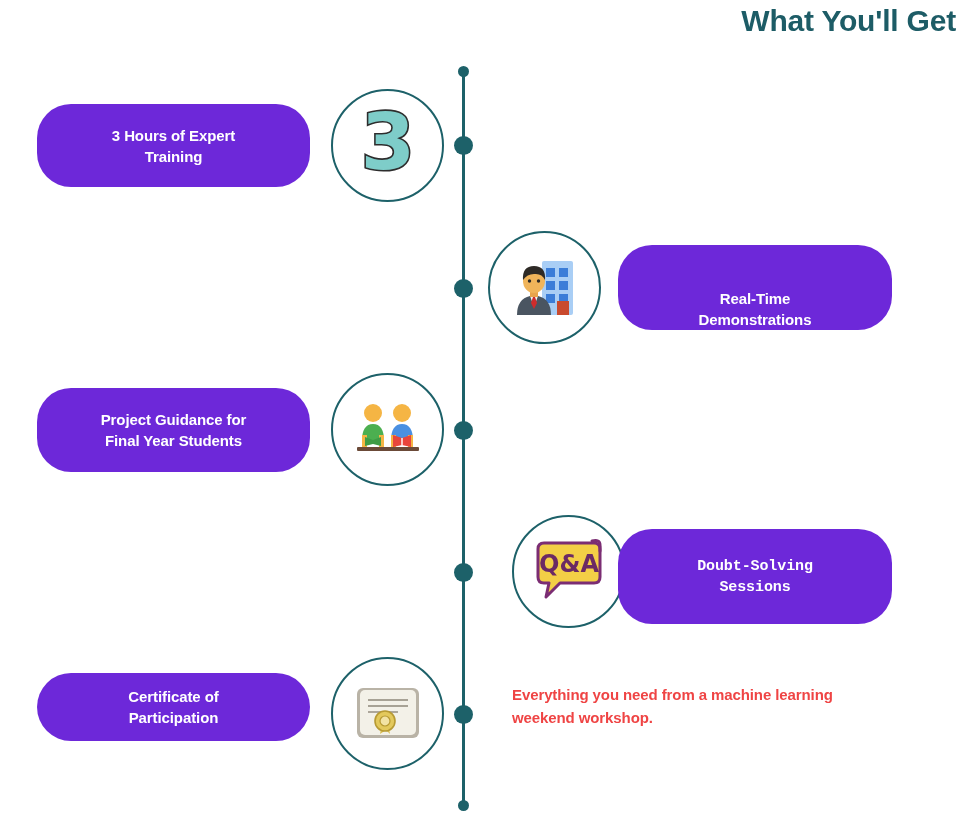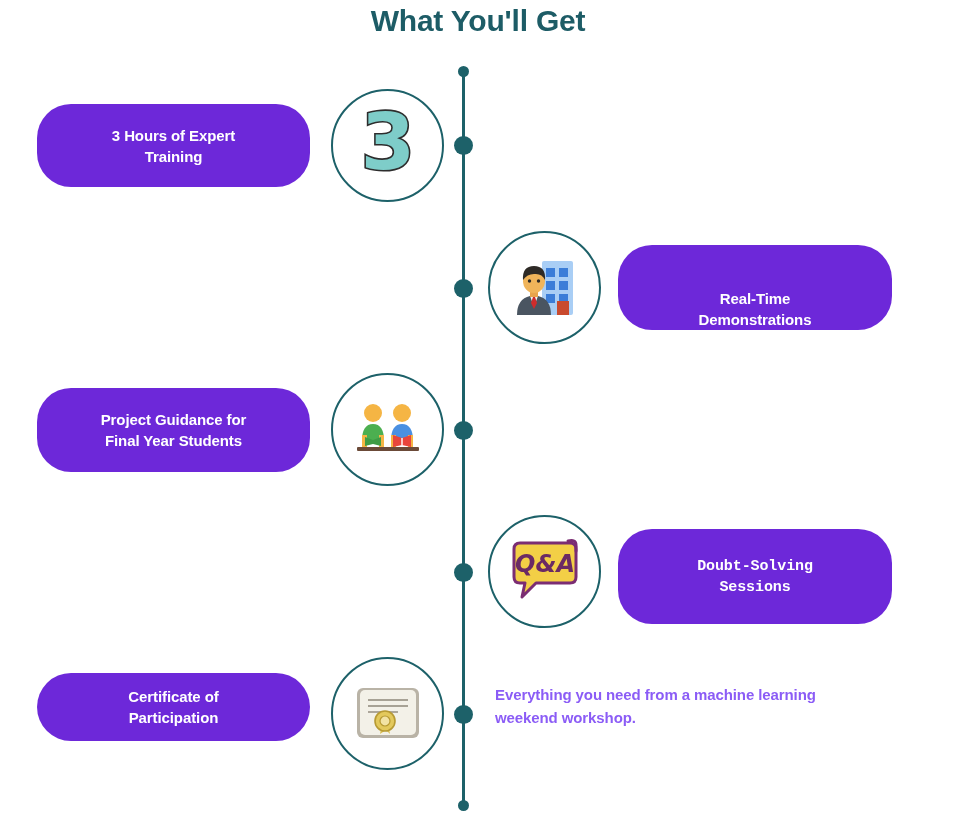--- a/index.html
+++ b/index.html
@@ -14,21 +14,21 @@
     font-family: "Liberation Sans", sans-serif;
     overflow: hidden;
   }
 
   
   .page-title {
     position: absolute;
     top: 2px;
     left: 0;
     width: 956px;
-    text-align: center;
+    text-align: right;
     font-size: 30px;
     font-weight: bold;
     color: #1d5c66;
     letter-spacing: -0.2px;
     line-height: 38px;
   }
 
   
   .timeline-line {
     position: absolute;
@@ -84,24 +84,24 @@
     font-weight: bold;
     line-height: 21px;
     letter-spacing: -0.1px;
     box-sizing: border-box;
     padding: 0 14px;
   }
 
   
   .footer-note {
     position: absolute;
-    left: 495px;
+    left: 512px;
     top: 683px;
     width: 380px;
-    color: #8b5cf6;
+    color: #ef4444;
     font-size: 15px;
     font-weight: bold;
     line-height: 23px;
     letter-spacing: -0.1px;
   }
 </style>
 </head>
 <body>
 
 <div class="page-title">What You'll Get</div>
@@ -188,21 +188,21 @@
     <rect x="40" y="42" width="5" height="12" fill="#f5b544"></rect>
     <rect x="57" y="42" width="5" height="12" fill="#f5b544"></rect>
 
     <path d="M42 42 L51 45 L60 42 L60 54 L51 52 L42 54 Z" fill="#e8453c"></path>
     <line x1="51" y1="45" x2="51" y2="52" stroke="#ffffff" stroke-width="1.4"></line>
 
     <rect x="6" y="54" width="62" height="4" rx="1" fill="#6b4a38"></rect>
   </svg>
 </div>
 
-<div class="icon-circle" style="left:488px; top:515px;font-style:italic;">
+<div class="icon-circle" style="left:512px; top:515px;">
   <svg width="78" height="74" viewBox="0 0 78 74">
     <path d="M8 14 Q8 8 14 8 L64 8 Q70 8 70 14 L70 42 Q70 48 64 48 L30 48 L16 62 L19 48 L14 48 Q8 48 8 42 Z" fill="#f3cf46" stroke="#7b2d73" stroke-width="3" stroke-linejoin="round"></path>
     <path d="M62 6 Q70 4 70 10 L70 16" fill="none" stroke="#7b2d73" stroke-width="3" stroke-linecap="round"></path>
     <text x="39" y="37" text-anchor="middle" font-family="DejaVu Sans, sans-serif" font-size="24" font-weight="bold" fill="#6b2a64">Q&amp;A</text>
   </svg>
 </div>
 
 <div class="pill-card" style="left:618px; top:529px; width:274px; height:95px;font-family:Liberation Mono, monospace;">
   <div>
     <div>Doubt-Solving</div>

